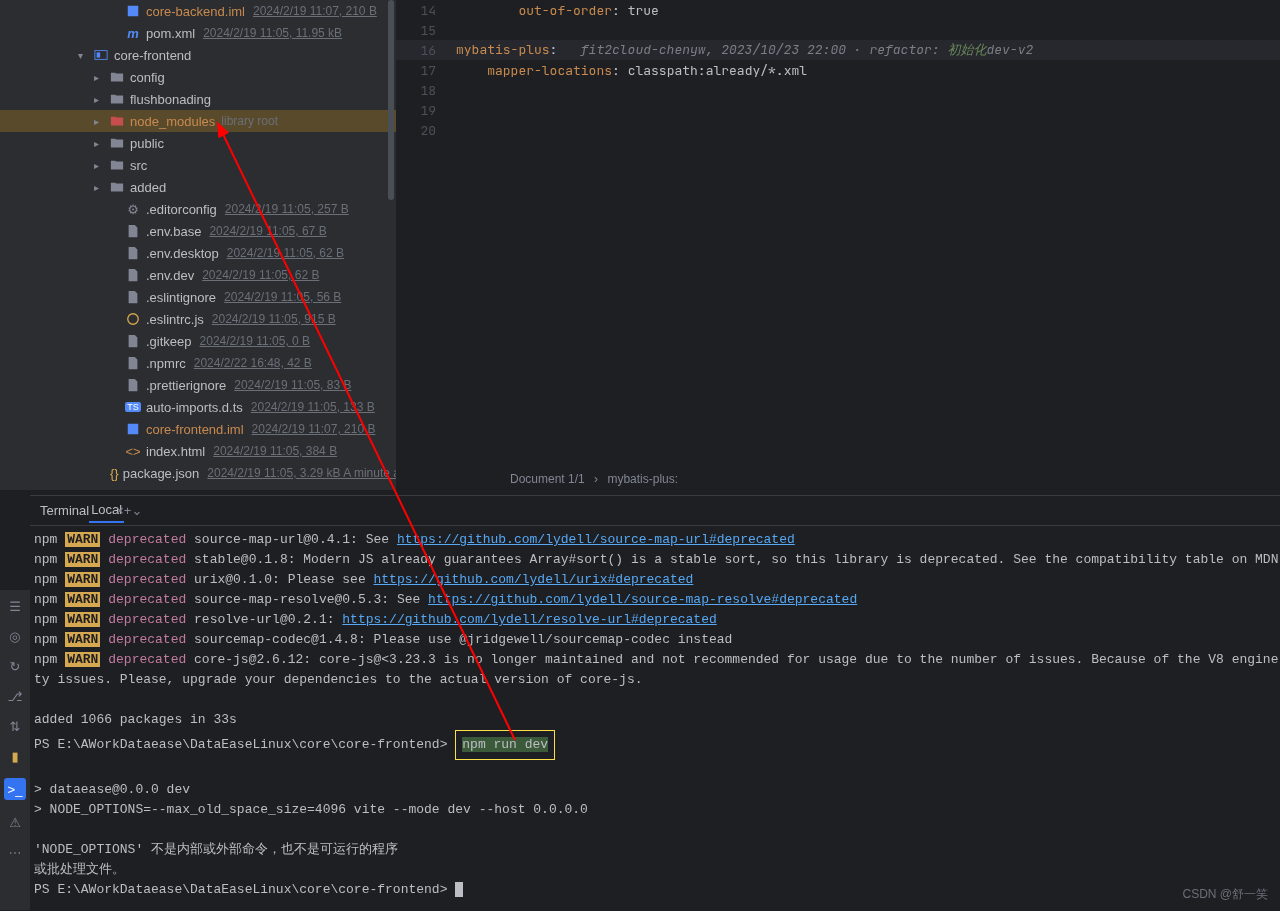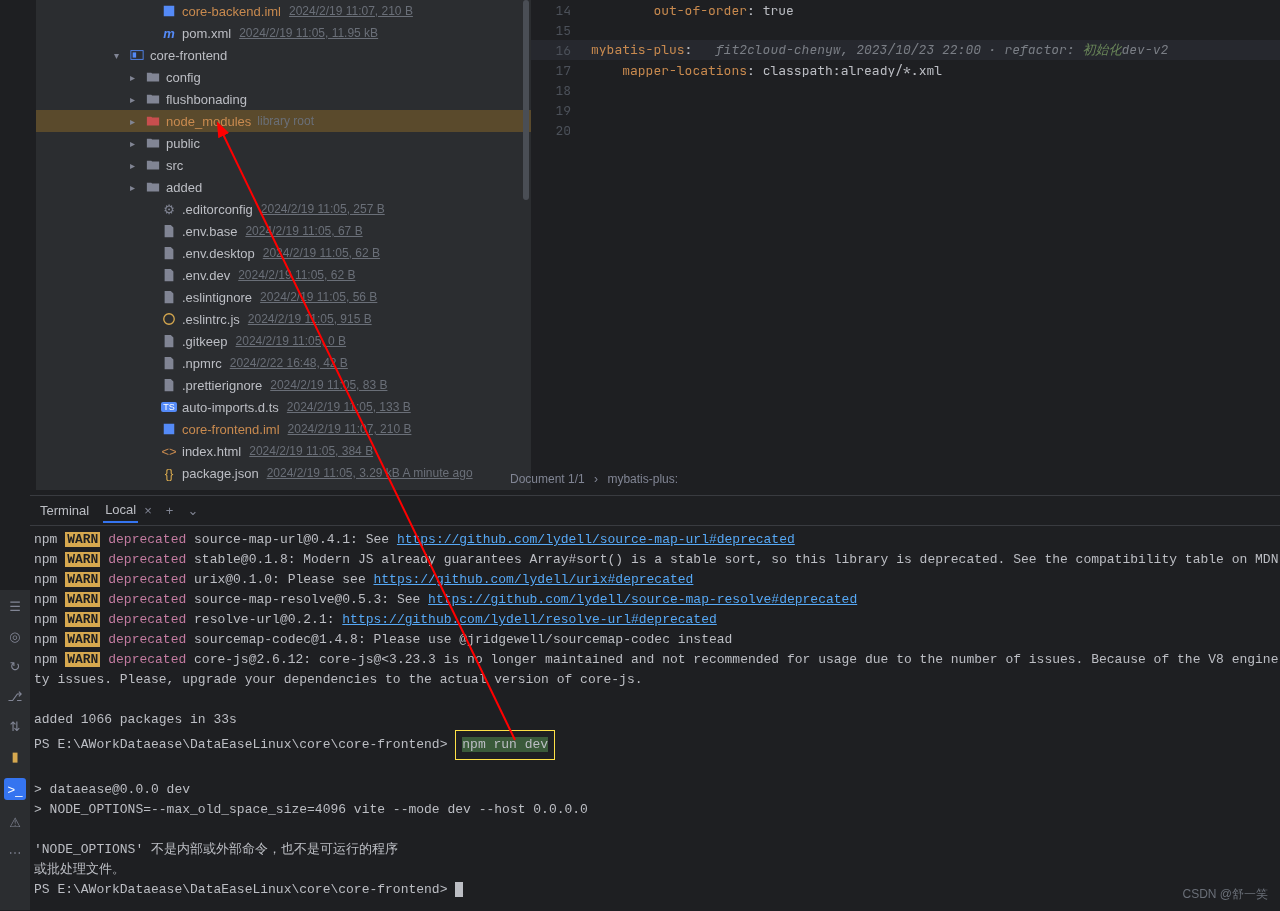--- a/index.html
+++ b/index.html
@@ -1,21 +1,21 @@
 <!DOCTYPE html>
 <html><head>
 <meta charset="utf-8">
 <style>
 * { margin: 0; padding: 0; box-sizing: border-box; }
 body { background: #1e1f22; color: #bcbec4; font-family: "Segoe UI", sans-serif; font-size: 13px; width: 1280px; height: 911px; overflow: hidden; position: relative; }
 .main-layout { display: flex; height: 490px; }
 .left-toolbar { width: 30px; background: #2b2d30; position: fixed; left: 0; top: 590px; height: 320px; display: flex; flex-direction: column; align-items: center; gap: 14px; padding-top: 8px; }
 .left-toolbar .tb-icon { width: 16px; height: 16px; display: flex; align-items: center; justify-content: center; color: #818594; cursor: pointer; }
 .left-toolbar .tb-icon.active { background: #3574f0; color: #fff; border-radius: 3px; padding: 3px; width: 22px; height: 22px; }
-.file-tree-panel { width: 495px; background: #2b2d30; overflow-y: auto; position: relative; margin-left: 36px; }
+.file-tree-panel { width: 396px; background: #2b2d30; overflow-y: auto; position: relative; }
 .tree-item { display: flex; align-items: center; height: 22px; padding-left: 10px; cursor: pointer; white-space: nowrap; }
 .tree-item.selected { background: #5a4a2c; }
 .tree-item .chevron { width: 14px; display: inline-block; color: #818594; font-size: 10px; }
 .tree-item .icon { width: 18px; display: inline-flex; align-items: center; justify-content: center; margin-right: 4px; }
 .tree-item .fname { color: #bcbec4; }
 .tree-item .fname.orange { color: #c88a4f; }
 .tree-item .fname.highlight { color: #bcbec4; }
 .tree-item .meta { color: #6a6f78; margin-left: 8px; font-size: 12px; text-decoration: underline; }
 .tree-item .lib { color: #6a6f78; margin-left: 6px; font-size: 12px; }
 .indent-1 { padding-left: 78px; }
@@ -27,21 +27,21 @@
 .gutter { width: 60px; text-align: right; color: #4b5059; padding-right: 20px; user-select: none; }
 .code-content { flex: 1; white-space: pre; }
 .code-line.hl { background: #26282e; }
 .tk-key { color: #c88a4f; }
 .tk-str { color: #bcbec4; }
 .tk-comment { color: #7a7e85; font-style: italic; }
 .tk-cn { color: #6a8759; font-style: italic; }
 .editor-status { position: absolute; top: 472px; left: 510px; color: #818594; font-size: 12px; }
 .editor-status .sep { margin: 0 6px; }
 .terminal-section { position: absolute; top: 495px; left: 30px; right: 0; bottom: 0; background: #1e1f22; border-top: 1px solid #393b40; }
-.terminal-tabs { height: 30px; display: flex; align-items: center; padding-left: 10px; gap: 14px; border-bottom: 1px solid #393b40; }
+.terminal-tabs { height: 30px; display: flex; align-items: center; padding-left: 10px; border-bottom: 1px solid #393b40; }
 .terminal-tabs .tab-label { color: #bcbec4; font-size: 13px; }
 .terminal-tabs .tab { color: #bcbec4; padding: 4px 2px; border-bottom: 2px solid #3574f0; font-size: 13px; }
 .terminal-tabs .close { color: #818594; cursor: pointer; margin-left: -8px; }
 .terminal-tabs .plus, .terminal-tabs .dd { color: #818594; cursor: pointer; }
 .terminal-body { padding: 4px 4px; font-family: Consolas, "Courier New", monospace; font-size: 13px; line-height: 20px; white-space: pre; overflow: hidden; }
 .term-npm { color: #bcbec4; }
 .term-warn { color: #1e1f22; background: #d6a84f; font-weight: bold; padding: 0 2px; }
 .term-dep { color: #c27ba0; }
 .term-link { color: #56a8f5; text-decoration: underline; text-align: right; }
 .term-cmd { background: #3a5a3a; color: #bcbec4; }

